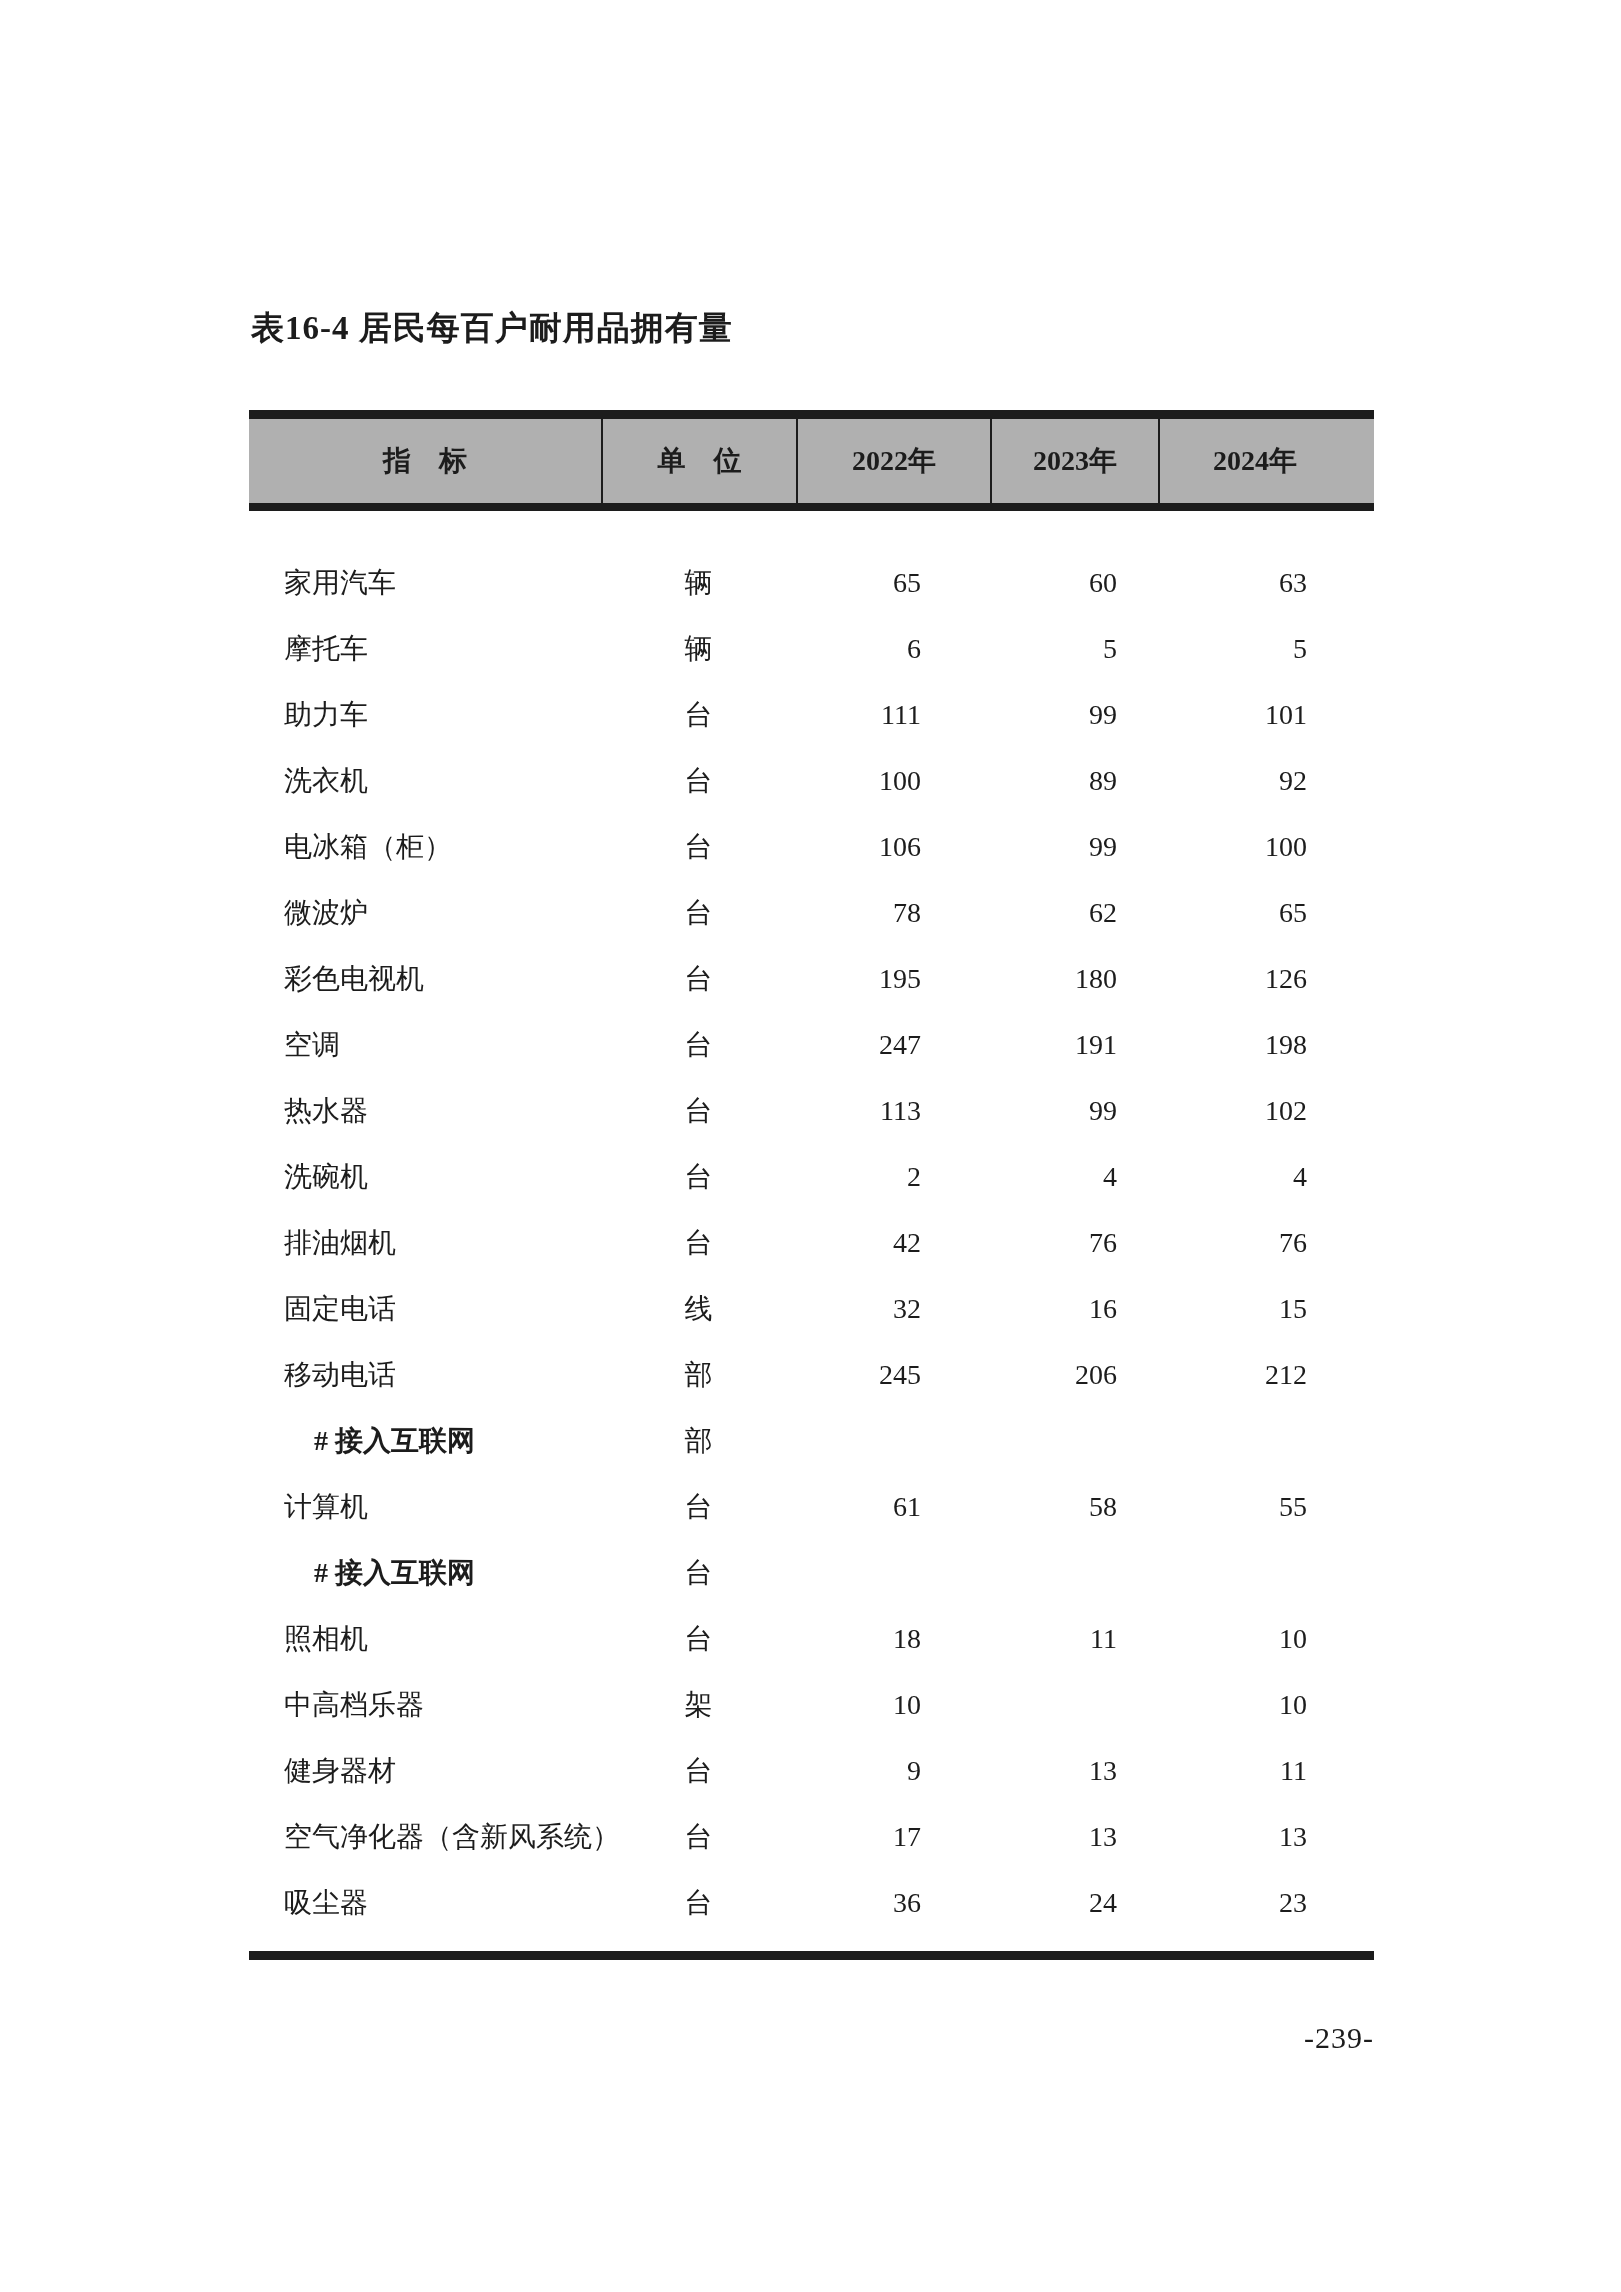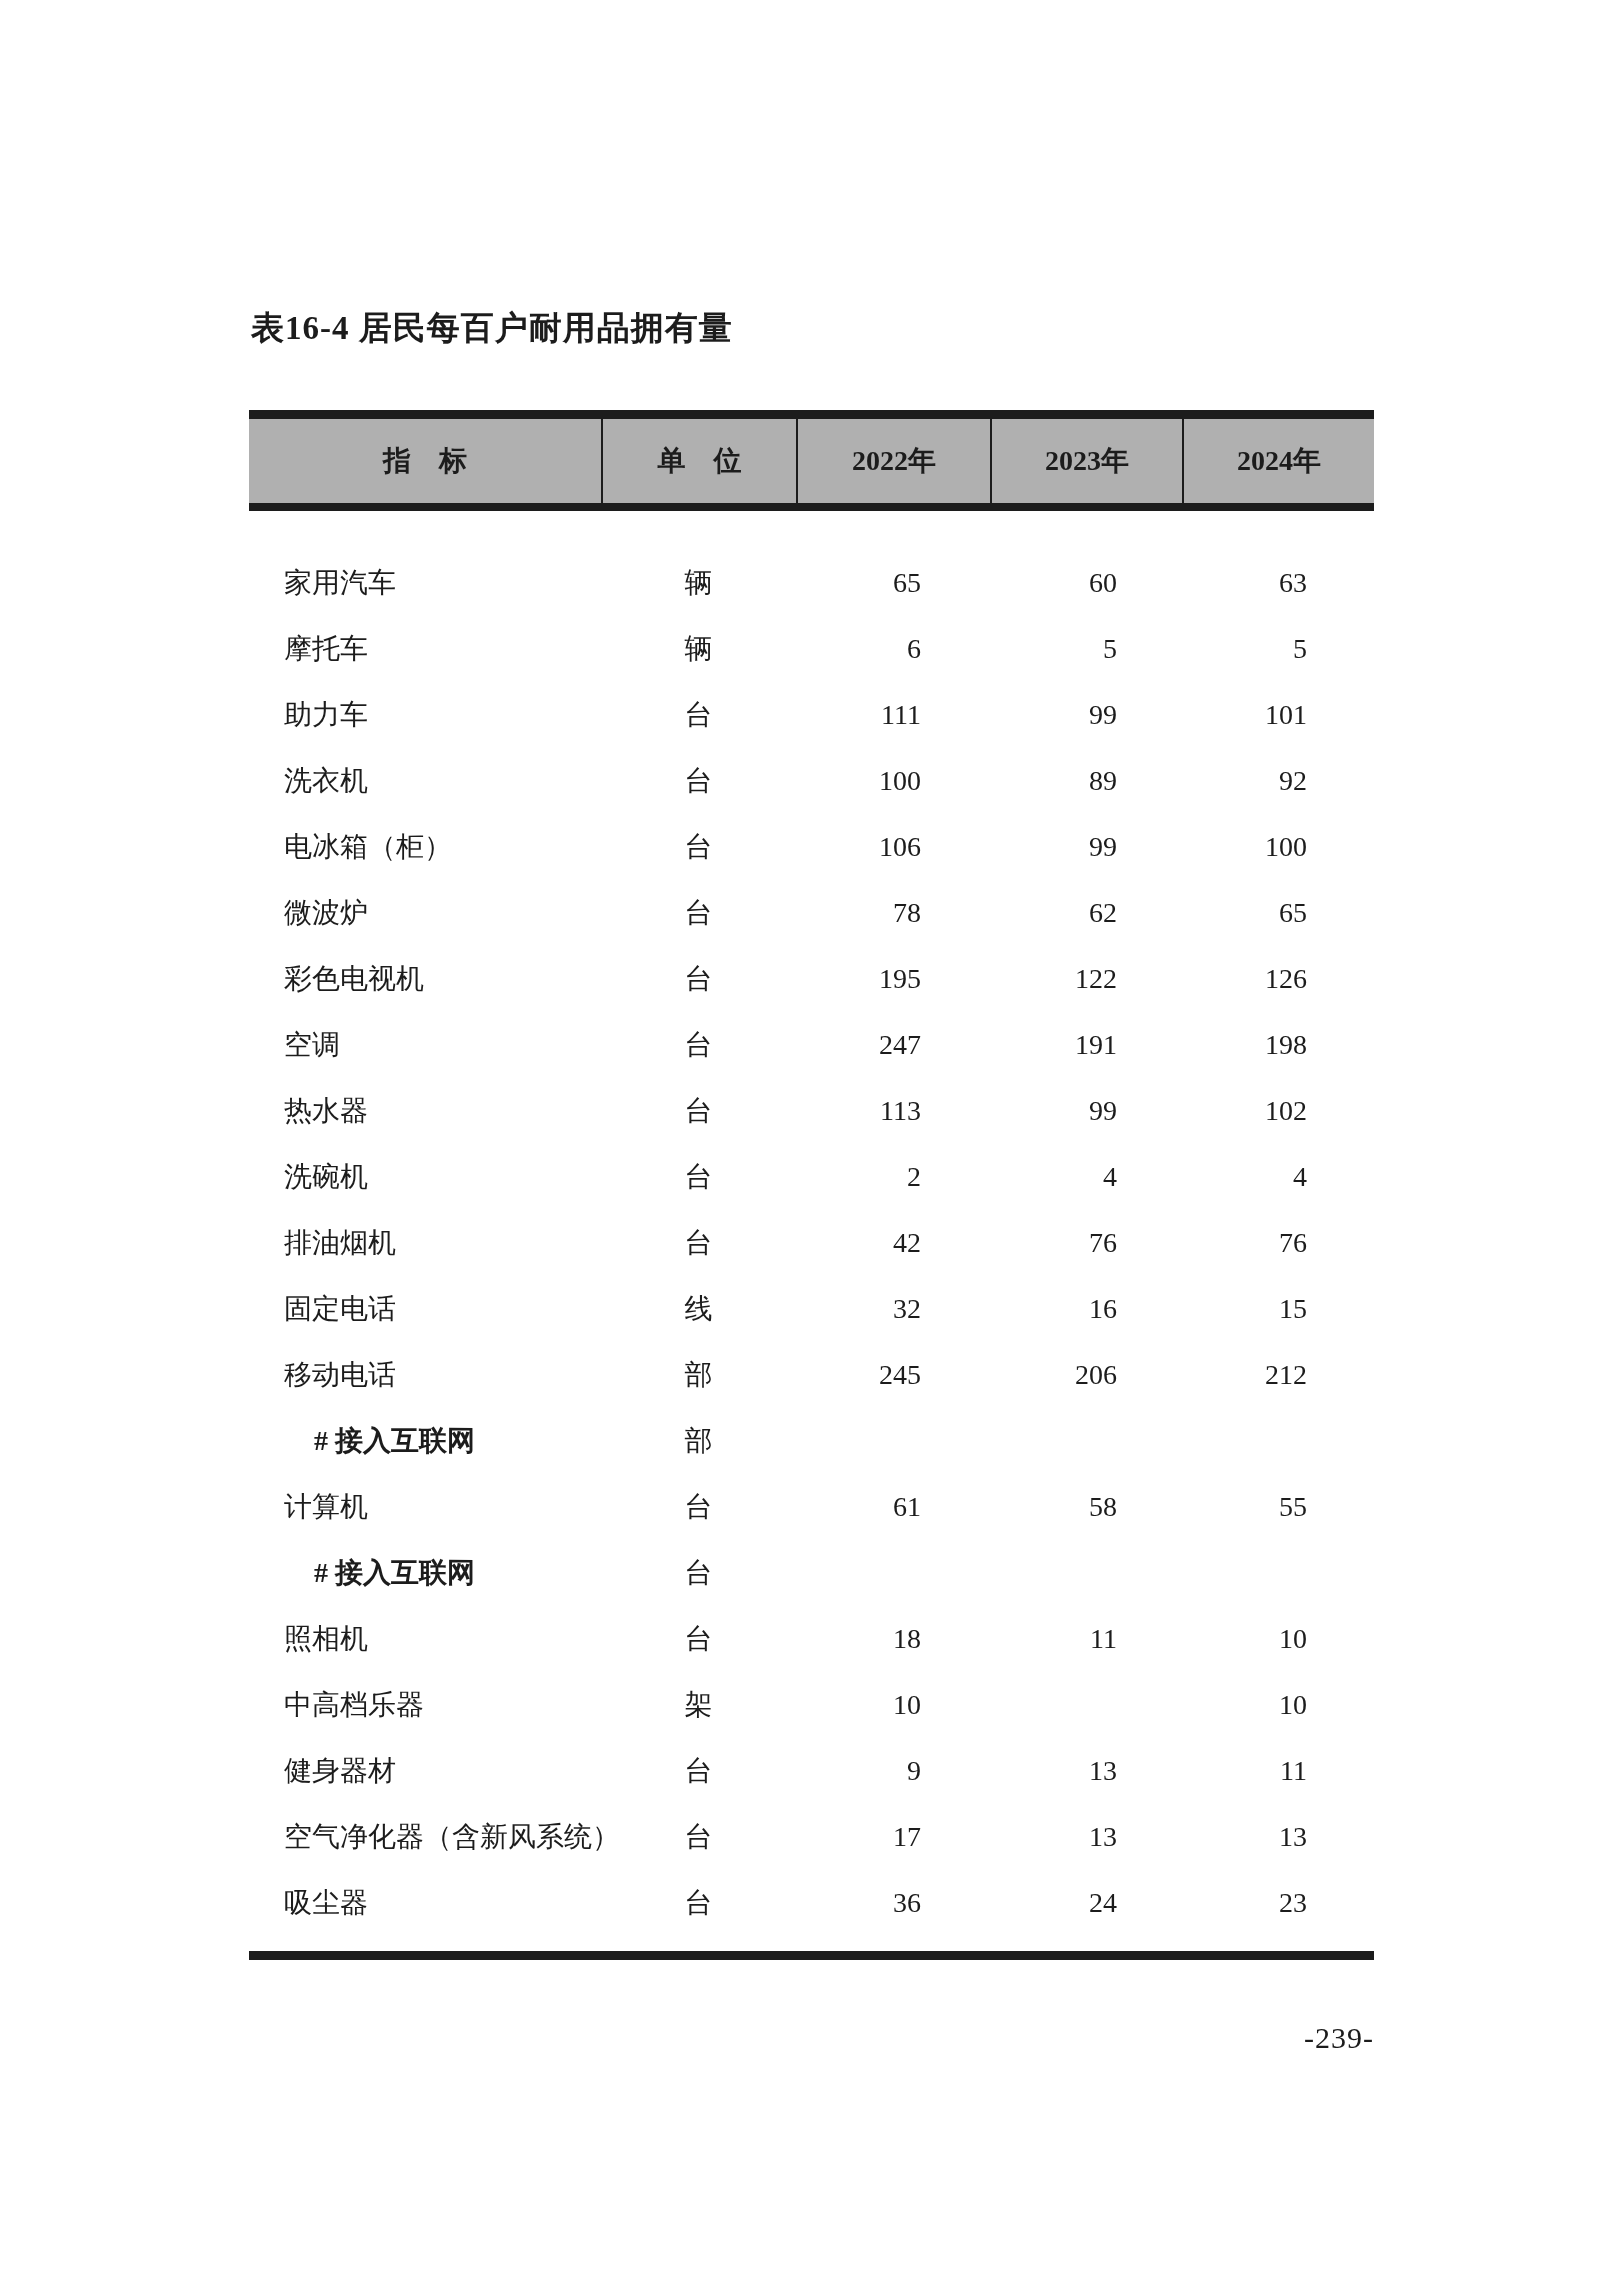--- a/index.html
+++ b/index.html
@@ -43,21 +43,21 @@
     justify-content: center;
     box-sizing: border-box;
     font-size: 28px;
     height: 100%;
     font-weight: bold;
   }
   .hcell + .hcell { border-left: 2.9px solid #1c1c1c; }
   .w1 { width: 352px; }
   .w2 { width: 195px; }
   .w3 { width: 194px; }
-  .w4 { width: 192px; }
+  .w4 { width: 168px; }
   .w5 { width: 192px; }
   .tbody { padding-top: 39px; }
   .trow {
     display: flex;
     align-items: center;
     height: 66px;
     font-size: 28px;
   }
   .cell { box-sizing: border-box; }
   .c-ind  { width: 352px; padding-left: 35px; white-space: nowrap; }
@@ -154,21 +154,21 @@
     <div class="cell c-unit">台</div>
     <div class="cell c-num c-2022">78</div>
     <div class="cell c-num c-2023">62</div>
     <div class="cell c-num c-2024">65</div>
   </div>
 
   <div class="trow">
     <div class="cell c-ind"><span>彩色电视机</span></div>
     <div class="cell c-unit">台</div>
     <div class="cell c-num c-2022">195</div>
-    <div class="cell c-num c-2023">122</div>
+    <div class="cell c-num c-2023">180</div>
     <div class="cell c-num c-2024">126</div>
   </div>
 
   <div class="trow">
     <div class="cell c-ind"><span>空调</span></div>
     <div class="cell c-unit">台</div>
     <div class="cell c-num c-2022">247</div>
     <div class="cell c-num c-2023">191</div>
     <div class="cell c-num c-2024">198</div>
   </div>

